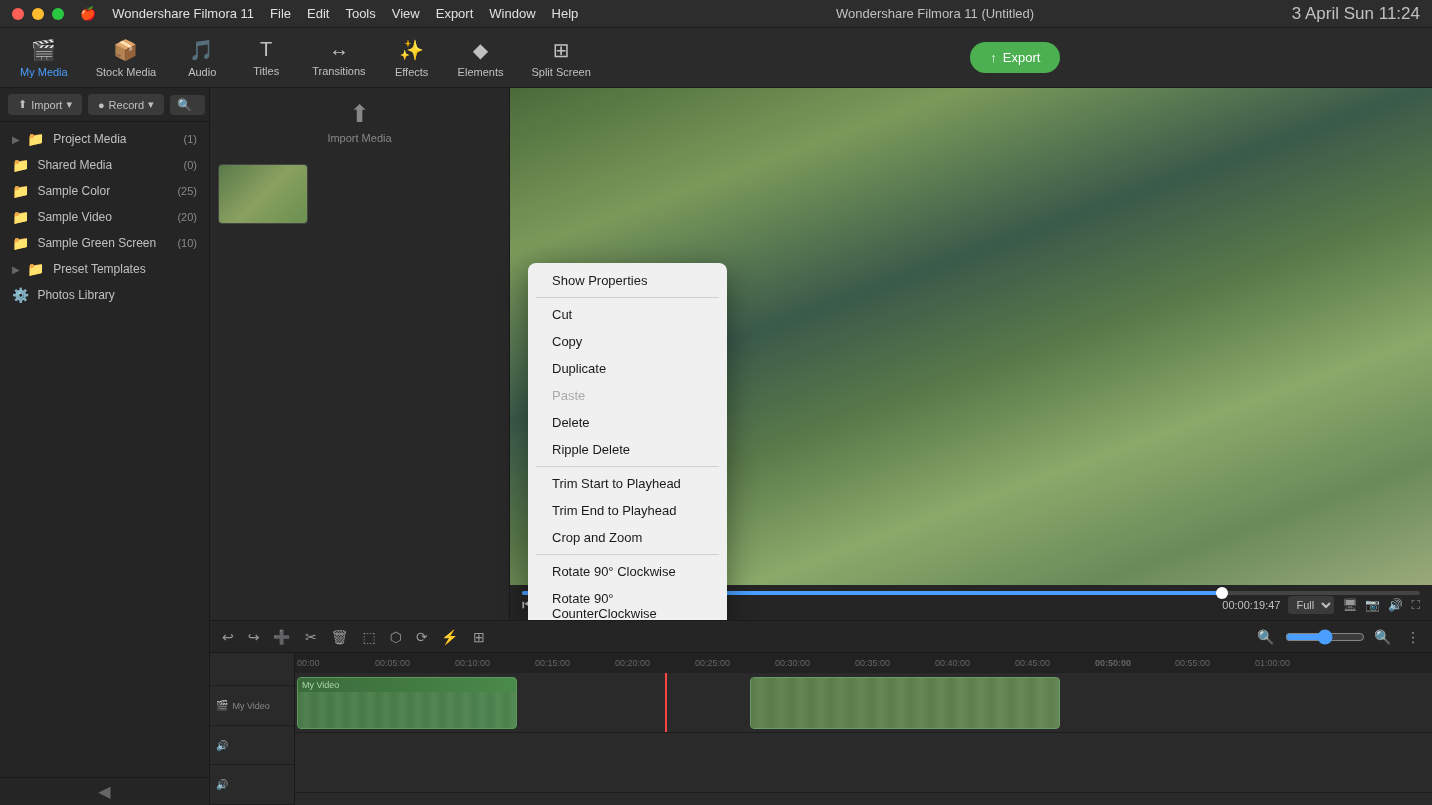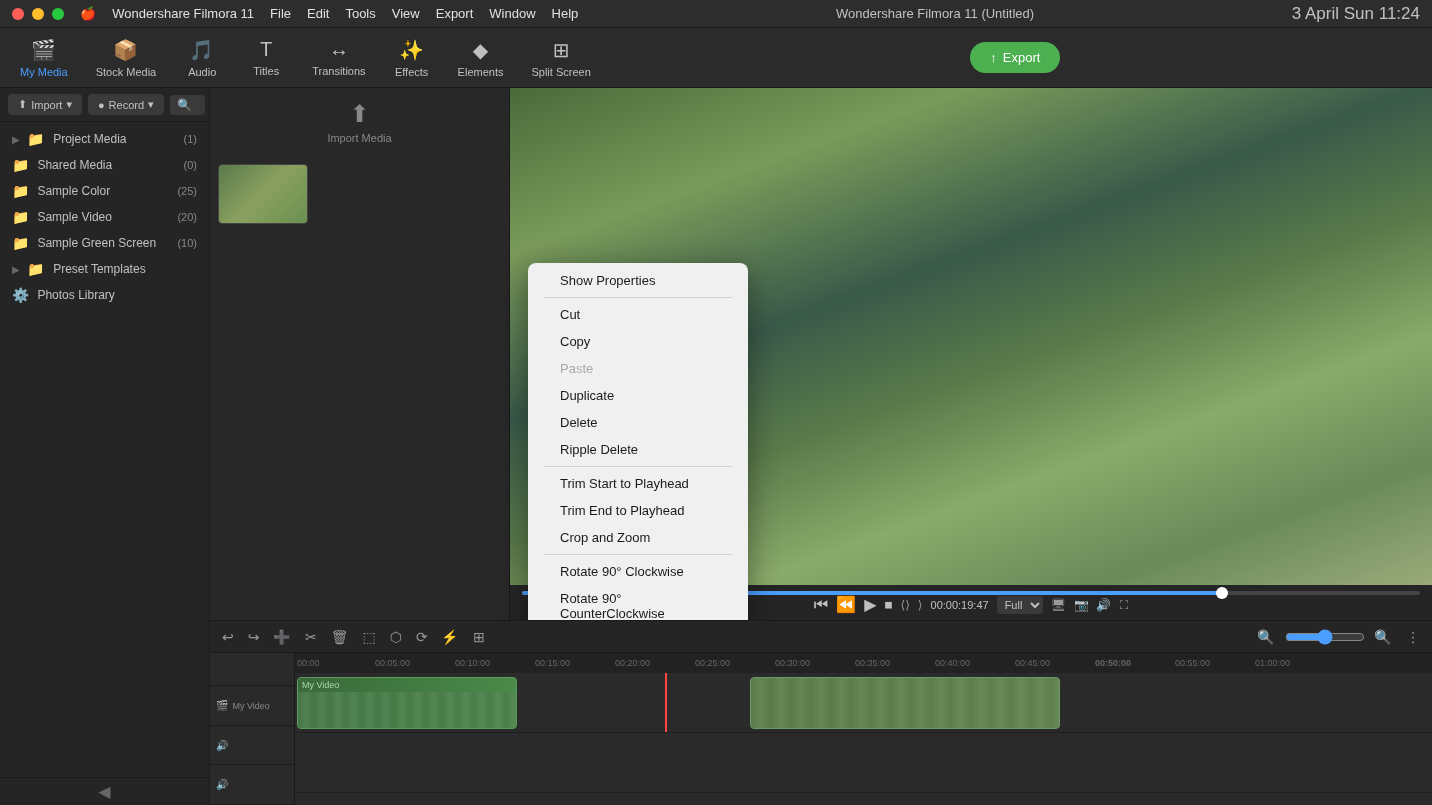--- a/index.html
+++ b/index.html
@@ -158,21 +158,20 @@
       width: 100%;
       height: 100%;
       background: linear-gradient(135deg, #2a4a2a 0%, #4a6a3a 30%, #3a5a4a 60%, #5a7a4a 100%);
     }
     .playback-controls {
       background: #252525;
       padding: 6px 12px;
       display: flex;
       flex-direction: column;
       gap: 0;
-      align-items: center;
     }
     .progress-bar {
       width: 100%;
       height: 4px;
       background: #444;
       border-radius: 2px;
       position: relative;
       cursor: pointer;
     }
     .progress-fill {
@@ -197,26 +196,26 @@
     .ctrl-btn { background: none; border: none; color: #c0c0c0; font-size: 16px; cursor: pointer; }
     .time-display { color: #c0c0c0; font-size: 11px; margin-left: auto; }
     .quality-select { background: #3a3a3a; border: none; color: #c0c0c0; font-size: 11px; padding: 2px 4px; border-radius: 3px; }
     .ctrl-icons { display: flex; gap: 8px; align-items: center; }
 
     
     .context-menu {
       position: absolute;
       top: 175px;
       left: 318px;
-      width: 220px;
+      width: 199px;
       background: #f0f0f0;
       border-radius: 8px;
       box-shadow: 0 8px 30px rgba(0,0,0,0.4);
       z-index: 1000;
-      padding: 4px 16px;
+      padding: 4px 8px;
       color: #1a1a1a;
       font-size: 13px;
     }
     .ctx-item {
       padding: 6px 16px;
       cursor: pointer;
       display: flex;
       align-items: center;
       gap: 8px;
     }
@@ -443,25 +442,25 @@
             <div class="ctx-item">
               <span>Show Properties</span>
             </div>
             <div class="ctx-separator"></div>
             <div class="ctx-item">
               <span>Cut</span>
             </div>
             <div class="ctx-item">
               <span>Copy</span>
             </div>
+            <div class="ctx-item">
+              <span>Duplicate</span>
+            </div>
             <div class="ctx-item disabled">
               <span>Paste</span>
-            </div>
-            <div class="ctx-item">
-              <span>Duplicate</span>
             </div>
             <div class="ctx-item">
               <span>Delete</span>
             </div>
             <div class="ctx-item">
               <span>Ripple Delete</span>
             </div>
             <div class="ctx-separator"></div>
             <div class="ctx-item">
               <span>Trim Start to Playhead</span>

